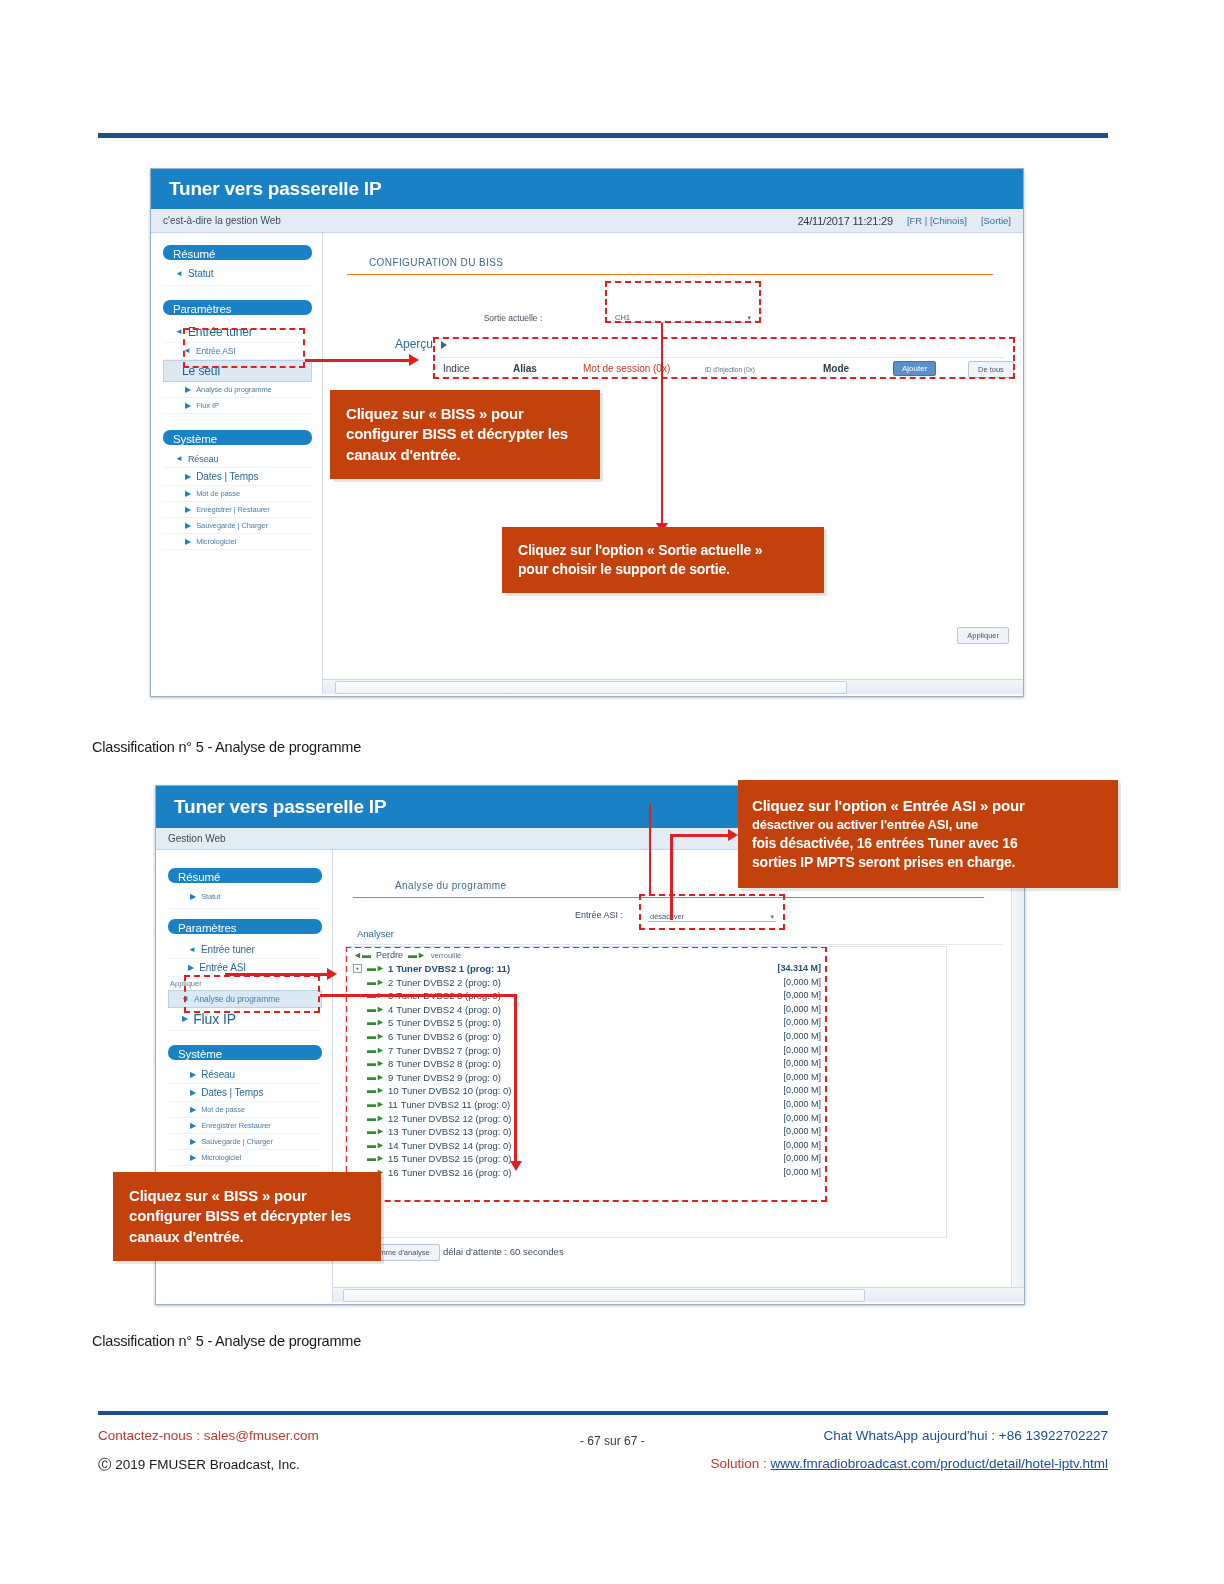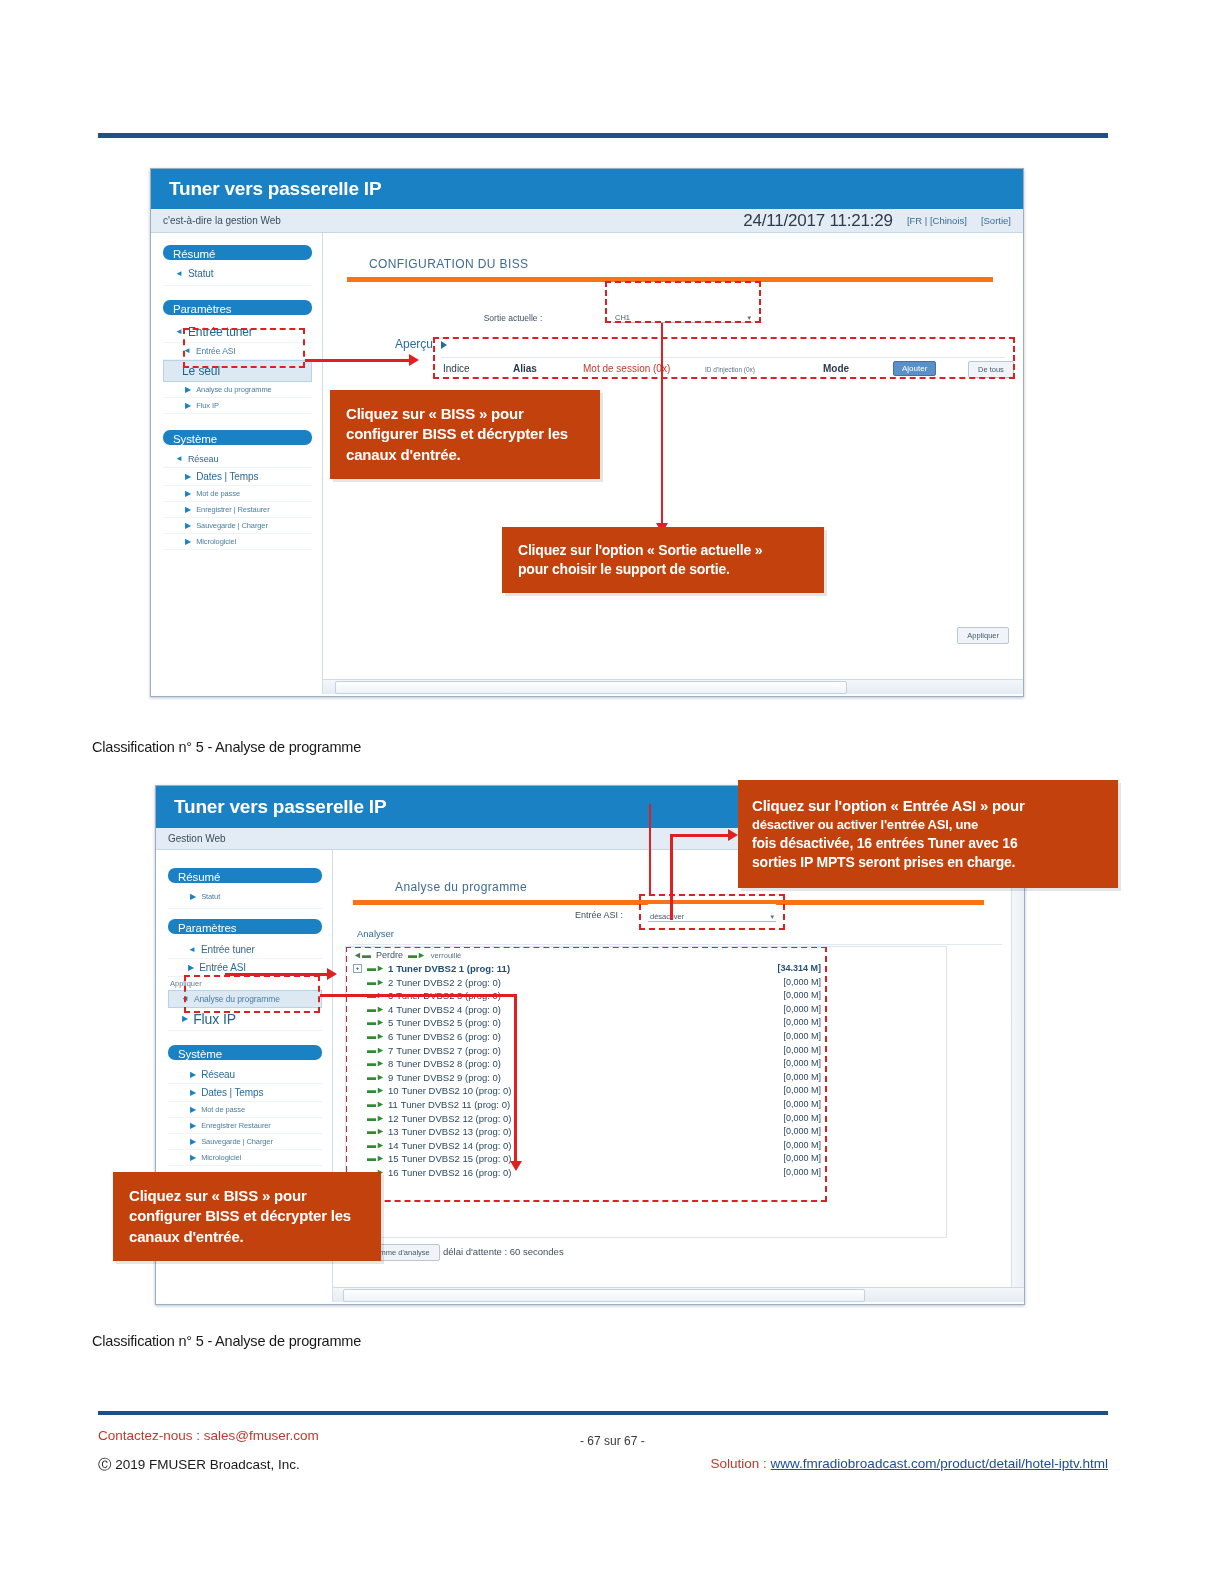--- a/index.html
+++ b/index.html
@@ -49,21 +49,21 @@
   .win-titlebar .t{
     color:#ffffff;font-size:19px;font-weight:700;letter-spacing:-0.2px;
   }
   .win-subbar{
     height:24px;background:#e3ecf4;border-bottom:1px solid #c5d6e5;
     display:flex;align-items:center;justify-content:space-between;
     padding:0 12px;box-sizing:border-box;
   }
   .win-subbar .left{font-size:10px;color:#3a4c5e;}
   .win-subbar .right{display:flex;align-items:center;gap:14px;}
-  .win-subbar .dt{font-size:17px;color:#2b3c4d;letter-spacing:-0.2px;}
+  .win-subbar .dt{font-size:11px;color:#2b3c4d;letter-spacing:-0.2px;}
   .win-subbar .lnk{font-size:9.5px;color:#3d6b96;}
 
   .win-body{display:flex;background:#ffffff;position:relative;}
 
   
   .sidebar{
     background:#ffffff;border-right:1px solid #d3dde7;
     box-sizing:border-box;position:relative;flex:0 0 auto;
   }
   .sb-inner{padding:12px 10px 0 12px;}
@@ -81,22 +81,22 @@
   .sb-item .lb{letter-spacing:-0.1px;}
   .sb-item.big .lb{font-size:12px;color:#20648f;}
   .sb-item.mid .lb{font-size:10px;color:#2d6a99;}
   .sb-item.sml .lb{font-size:7.5px;color:#4b7ea4;}
   .sb-item.sel{background:#dce9f3;border:1px solid #b9d2e6;}
   .sb-note{font-size:7.5px;color:#5b7f9c;padding:2px 0 2px 2px;}
 
   
   .content{flex:1 1 auto;position:relative;background:#fff;}
   .crumb{
-    font-size:12px;color:#3d6b96;padding:14px 0 6px 22px;
-    letter-spacing:.4px;border-bottom:5px solid #f97316;
+    font-size:10px;color:#3d6b96;padding:14px 0 6px 22px;
+    letter-spacing:.4px;border-bottom:1px solid #f97316;
     margin:10px 30px 0 24px;
   }
   .lbl-r{font-size:8.5px;color:#3d4f60;text-align:center;}
 
   .select-ui{
     border:none;border-bottom:1px solid #a9bccd;background:#fff;
     height:15px;display:flex;align-items:flex-end;justify-content:space-between;
     font-size:7.5px;color:#44596c;box-sizing:border-box;padding:0 2px;
   }
   .caret{font-size:7px;color:#5a6e80;}
@@ -605,18 +605,19 @@
 
   <div class="caption" style="left:92px;top:1333px;">Classification n° 5 - Analyse de programme</div>
 
   <div class="foot-rule"></div>
   <div class="foot">
     <div class="c1">
       <span>Contactez-nous : sales@fmuser.com</span>
     </div>
     <div class="c2">Ⓒ 2019 FMUSER Broadcast, Inc.</div>
     <div class="pg">- 67 sur 67 -</div>
+    <div class="r1">Chat WhatsApp aujourd'hui : +86 13922702227</div>
     <div class="r2">
       <span>Solution : </span><span class="u">www.fmradiobroadcast.com/product/detail/hotel-iptv.html</span>
     </div>
   </div>
 
 </div>
 
 </body></html>

